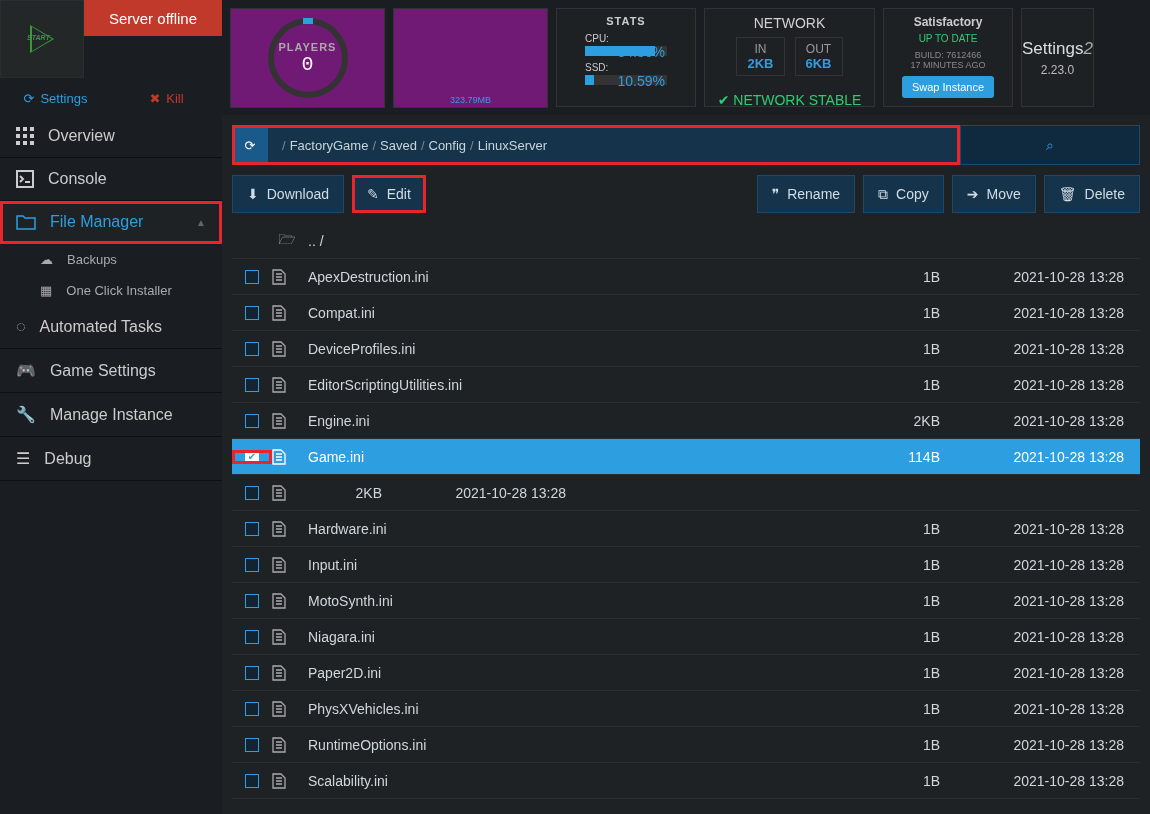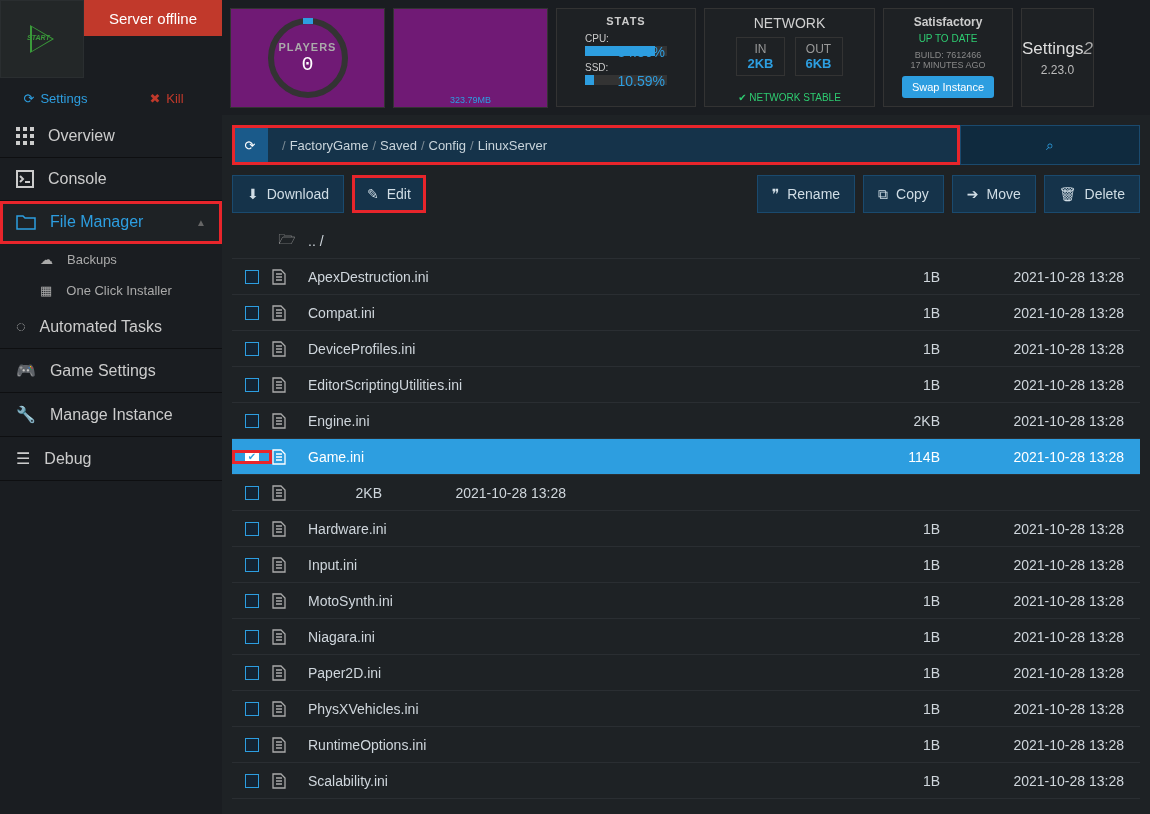--- a/index.html
+++ b/index.html
@@ -27,21 +27,21 @@
 .stat-row{margin:6px 0}
 .stat-label{font-size:10px;color:#ccc}
 .stat-bar{height:10px;background:#333;position:relative;margin-top:2px}
 .stat-fill{height:100%;background:#2d9ee0}
 .stat-pct{position:absolute;right:2px;top:-2px;font-size:14px;color:#2d9ee0}
 .net-box{width:171px;border:1px solid #333;background:#1e2124;padding:6px;text-align:center}
 .net-vals{display:flex;justify-content:center;gap:10px;margin:6px 0}
 .net-cell{border:1px solid #333;padding:4px 10px}
 .net-cell .lbl{font-size:12px;color:#999}
 .net-cell .val{font-size:13px;color:#2d9ee0;font-weight:bold}
-.net-stable{color:#2ecc71;font-size:10px;margin-top:16px}
+.net-stable{color:#2ecc71;font-size:14px;margin-top:16px}
 .game-box{width:130px;border:1px solid #333;background:#1e2124;padding:6px;text-align:center}
 .game-box .name{font-size:12px;color:#ccc;font-weight:bold}
 .game-box .utd{color:#2ecc71;font-size:10px;margin-top:4px}
 .game-box .build{font-size:9px;color:#888;margin-top:6px}
 .game-box .ago{font-size:9px;color:#888}
 .swap-btn{background:#2d9ee0;color:#fff;border:none;padding:5px 10px;font-size:11px;border-radius:3px;margin-top:6px;cursor:pointer}
 .brand-box{flex:1;border:1px solid #333;background:#1e2124;display:flex;flex-direction:column;align-items:center;justify-content:center}
 .brand{font-size:17px;color:#ddd}
 .brand em{font-style:italic;color:#aaa}
 .brand-ver{font-size:12px;color:#bbb;margin-top:4px}

